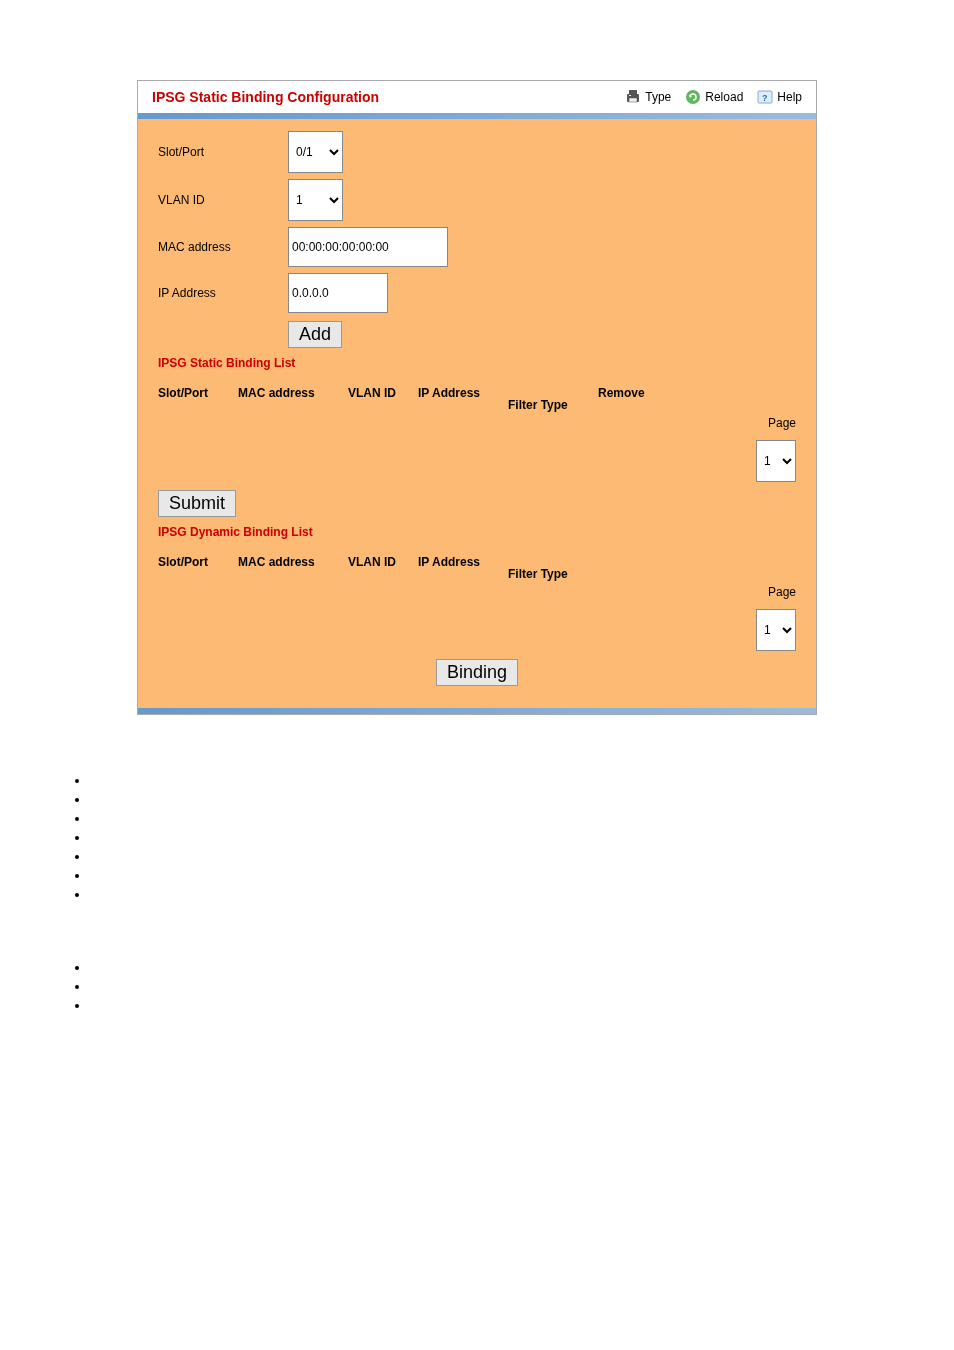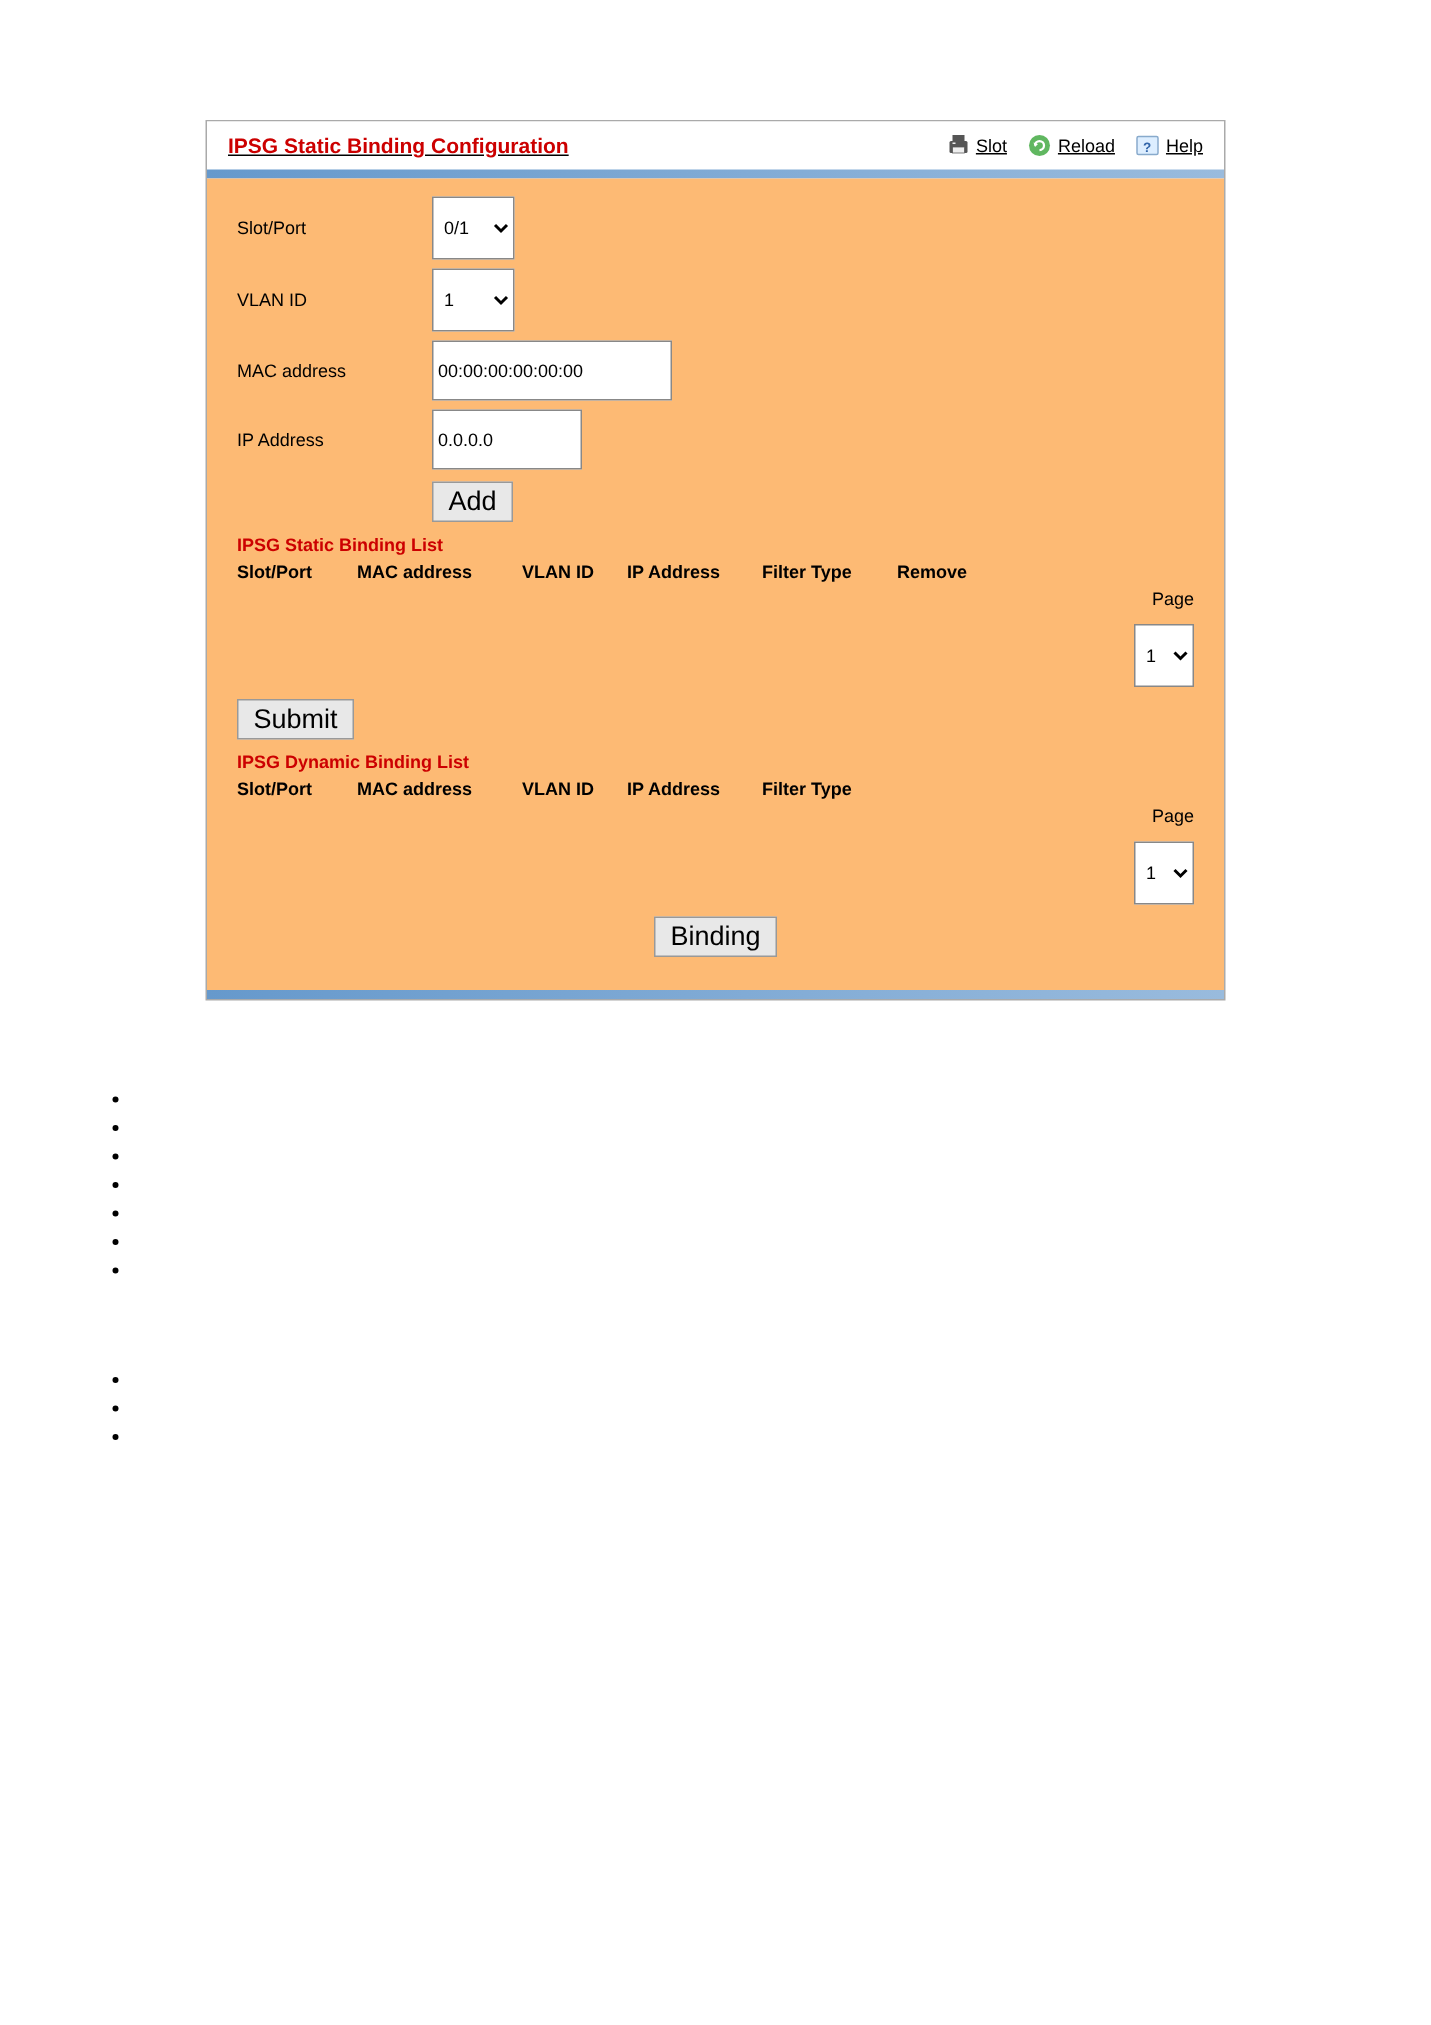--- a/index.html
+++ b/index.html
@@ -23,21 +23,20 @@
       margin: 60px auto 0 auto;
     }
 
     .card-header {
       background: #fff;
       padding: 8px 14px;
       display: flex;
       align-items: center;
       justify-content: space-between;
       border-bottom: none;
-      text-decoration: underline;
     }
 
     .card-title {
       color: #cc0000;
       font-size: 14px;
       font-weight: bold;
     }
 
     .header-actions {
       display: flex;
@@ -133,21 +132,21 @@
     }
 
     .list-header span {
       display: inline-block;
     }
 
     .col-slot { width: 80px; }
     .col-mac { width: 110px; }
     .col-vlan { width: 70px; }
     .col-ip { width: 90px; }
-    .col-filter { width: 90px; }
+    .col-filter { width: 90px; margin-top: 24px; }
     .col-remove { width: 70px; }
 
     .page-row {
       display: flex;
       align-items: flex-end;
       gap: 10px;
       font-size: 12px;
       margin: 4px 0 8px 0;
       flex-direction: column;
     }
@@ -196,21 +195,21 @@
     <div class="card-header">
       <span class="card-title">IPSG Static Binding Configuration</span>
       <div class="header-actions">
         <div class="header-action-btn">
           <svg class="icon-print-svg" viewBox="0 0 16 16" fill="none" xmlns="http://www.w3.org/2000/svg">
             <rect x="2" y="5" width="12" height="8" rx="1" fill="#555"></rect>
             <rect x="4" y="1" width="8" height="5" fill="#555"></rect>
             <rect x="4" y="9" width="8" height="4" fill="#eee" stroke="#555" stroke-width="0.5"></rect>
             <rect x="4" y="6" width="2" height="1" fill="#eee"></rect>
           </svg>
-          <span>Slot</span>
+          <span>Type</span>
         </div>
         <div class="header-action-btn">
           <svg class="icon-reload-svg" viewBox="0 0 16 16" xmlns="http://www.w3.org/2000/svg">
             <circle cx="8" cy="8" r="7" fill="#44aa44" opacity="0.85"></circle>
             <path d="M5 8 A3 3 0 1 1 8 11" stroke="#fff" stroke-width="1.5" fill="none"></path>
             <polygon points="4,6 7,7 5,9" fill="#fff"></polygon>
           </svg>
           <span>Reload</span>
         </div>
         <div class="header-action-btn">

